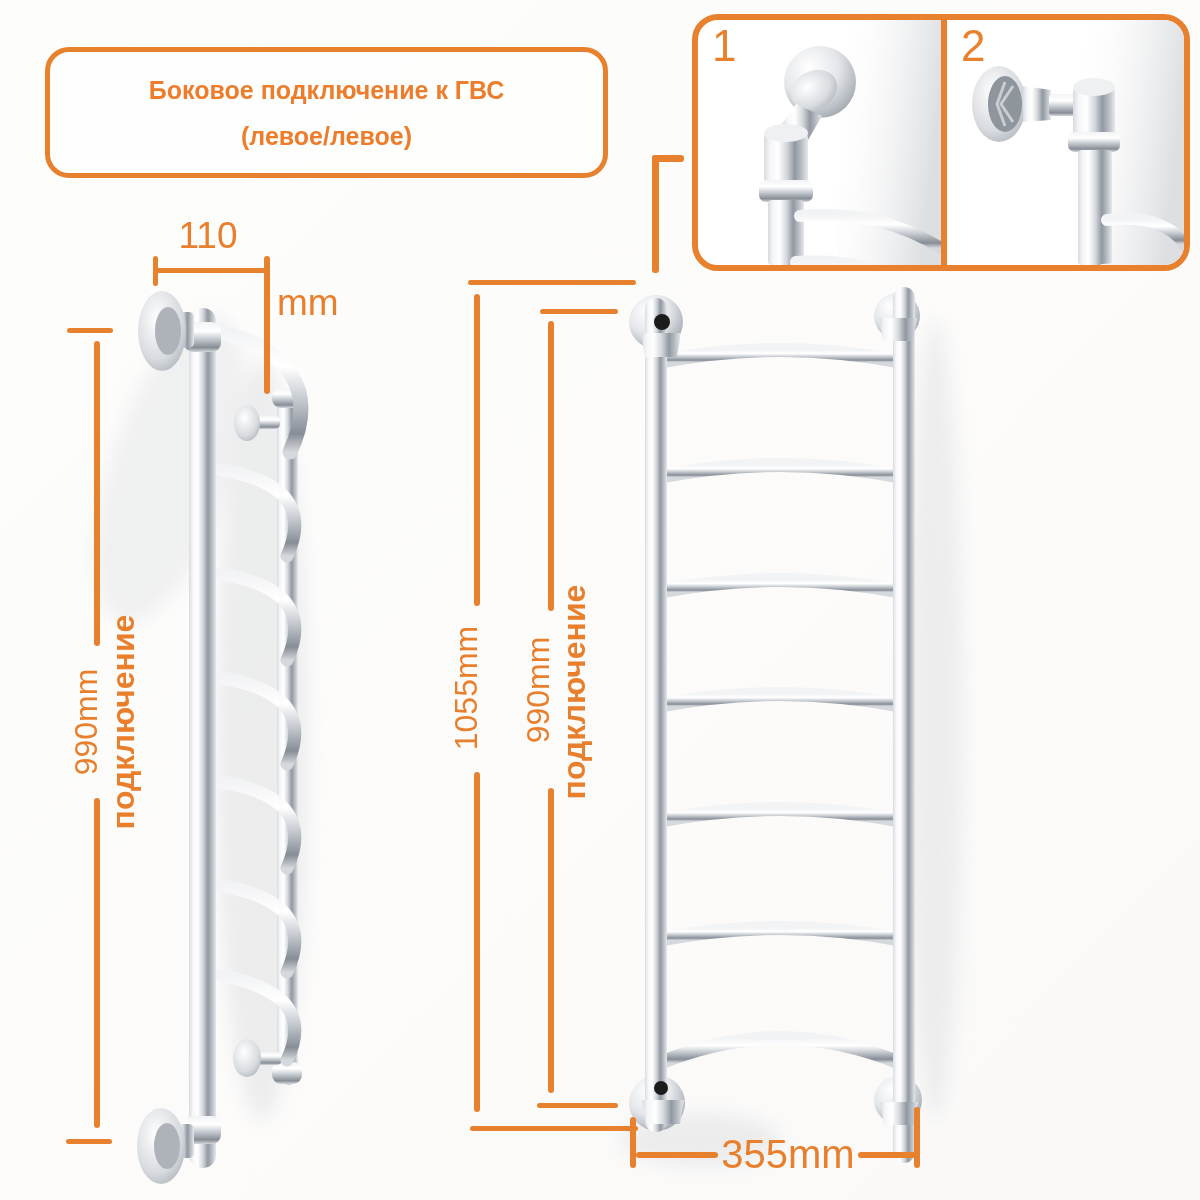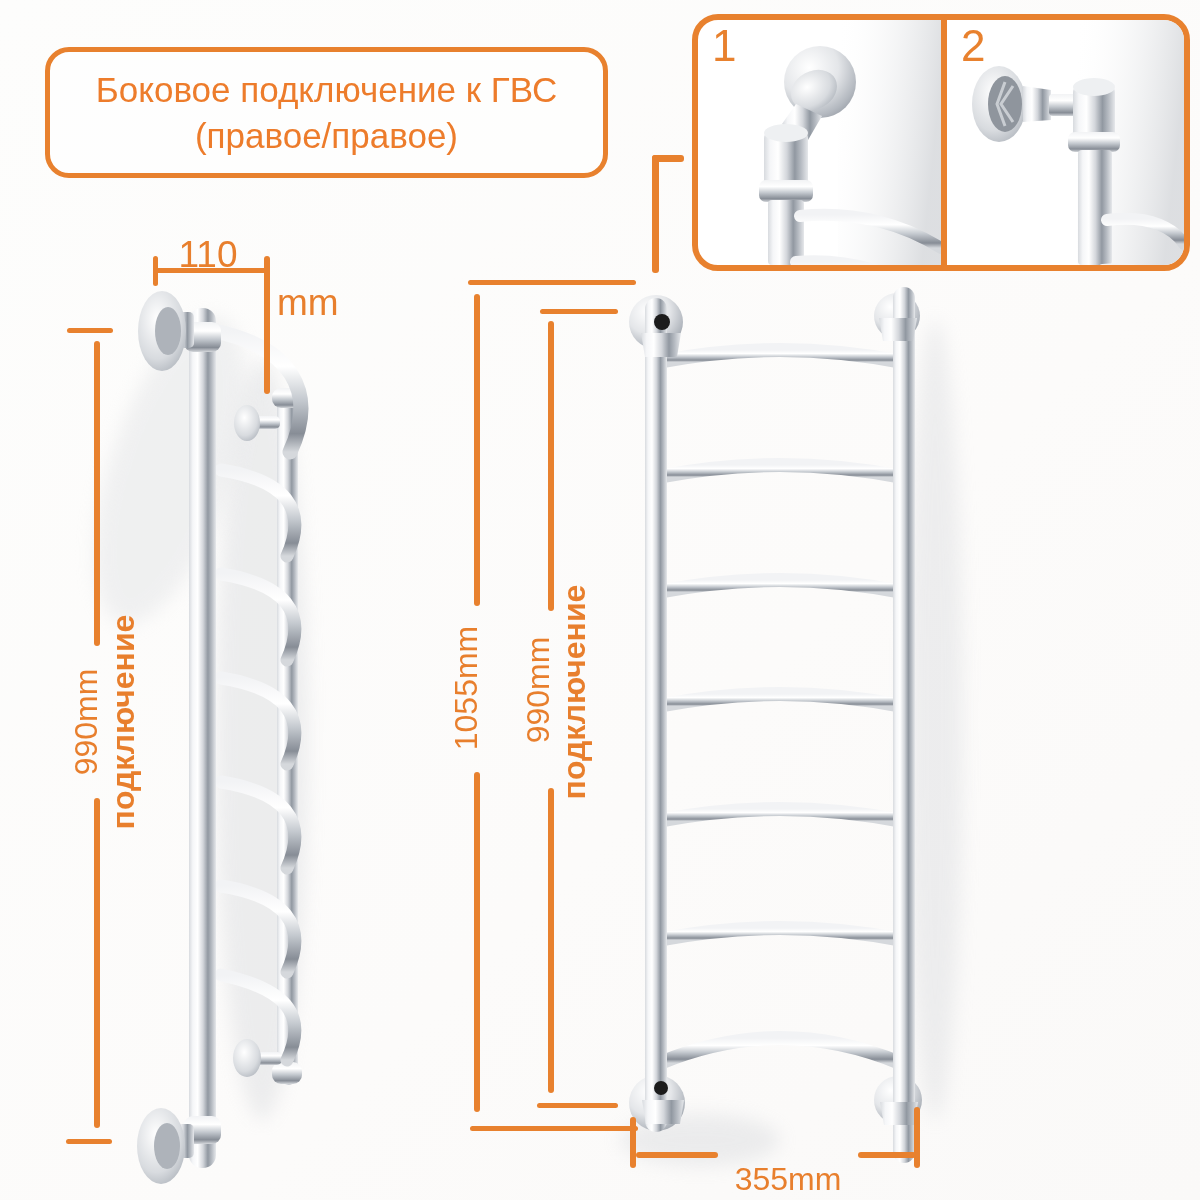--- a/index.html
+++ b/index.html
@@ -20,21 +20,21 @@
   .hcenter{transform:translateX(-50%);}
   .vtext{transform:translate(-50%,-50%) rotate(-90deg);transform-origin:center;}
   
   #title-box{
     left:45px;top:47px;width:553px;height:121px;
     border:5px solid var(--accent);border-radius:24px;
     background:rgba(255,255,255,.6);
     display:flex;flex-direction:column;justify-content:center;align-items:center;
     text-align:center;
   }
-  #title-box .t-line{color:var(--title-orange);font-weight:normal;font-size:35px;line-height:46px;}
+  #title-box .t-line{color:var(--title-orange);font-weight:bold;font-size:25px;line-height:46px;}
   
   #detail-panel{
     left:692px;top:14px;width:486px;height:245px;
     border:6px solid var(--accent);border-radius:26px;
     background:#fff;overflow:hidden;display:flex;
   }
   .photo-half{position:relative;height:100%;}
   #photo-1{width:243px;}
   #photo-2{width:237px;}
   #photo-divider{width:6px;height:100%;background:var(--accent);flex:0 0 auto;}
@@ -154,21 +154,21 @@
       <polygon points="879,318 917,318 913,341 883,341" fill="url(#pgrad)"></polygon>
       <polygon points="880,1102 918,1102 914,1125 884,1125" fill="url(#pgrad)"></polygon>
 
       <circle cx="662" cy="322" r="8" fill="#1C1C1C"></circle>
       <circle cx="661" cy="1088" r="7" fill="#1C1C1C"></circle>
     </g>
   </svg>
 
   <div id="title-box" class="abs">
     <div class="t-line">Боковое подключение к ГВС</div>
-    <div class="t-line">(правое/правое)</div>
+    <div class="t-line">(левое/левое)</div>
   </div>
 
   <div id="detail-panel" class="abs">
     <div id="photo-1" class="photo-half">
       <svg width="243" height="245" viewBox="0 0 243 245">
         <rect x="140" y="0" width="103" height="245" fill="url(#sh1)"></rect>
         <defs>
           <linearGradient id="sh1" x1="0" y1="0" x2="1" y2="0.25">
             <stop offset="0" stop-color="#ffffff" stop-opacity="0"></stop>
             <stop offset="1" stop-color="#d9dbde" stop-opacity="0.9"></stop>
@@ -220,21 +220,21 @@
           <path d="M 156 250 C 198 246 224 260 237 282"></path>
         </g>
       </svg>
       <div class="photo-label">2</div>
     </div>
   </div>
 
   <div class="dim-line" style="left:652px;top:155px;width:32px;height:7px;"></div>
   <div class="dim-line" style="left:652px;top:155px;width:7px;height:118px;"></div>
 
-  <div class="dim-text hcenter" style="left:208px;top:236px;font-size:37px;">110</div>
+  <div class="dim-text hcenter" style="left:208px;top:217px;font-size:37px;">110</div>
   <div class="dim-line" style="left:155px;top:268px;width:112px;height:5px;"></div>
   <div class="dim-line" style="left:153px;top:256px;width:5px;height:30px;"></div>
   <div class="dim-line" style="left:264px;top:256px;width:6px;height:138px;"></div>
   <div class="dim-text" style="left:277px;top:252px;font-size:37px;margin-top:32px;">mm</div>
 
   <div class="dim-line" style="left:67px;top:328px;width:46px;height:5px;"></div>
   <div class="dim-line" style="left:94px;top:341px;width:6px;height:305px;"></div>
   <div class="dim-line" style="left:94px;top:798px;width:6px;height:330px;"></div>
   <div class="dim-line" style="left:66px;top:1139px;width:46px;height:5px;"></div>
   <div class="dim-text vtext" style="left:86px;top:722px;font-size:32px;">990mm</div>
@@ -250,15 +250,15 @@
   <div class="dim-line" style="left:548px;top:321px;width:6px;height:290px;"></div>
   <div class="dim-line" style="left:548px;top:788px;width:6px;height:305px;"></div>
   <div class="dim-line" style="left:537px;top:1103px;width:81px;height:5px;"></div>
   <div class="dim-text vtext" style="left:538px;top:690px;font-size:32px;">990mm</div>
   <div class="dim-text vtext" style="left:574px;top:692px;font-size:32px;font-weight:bold;">подключение</div>
 
   <div class="dim-line" style="left:630px;top:1117px;width:6px;height:51px;"></div>
   <div class="dim-line" style="left:914px;top:1107px;width:6px;height:61px;"></div>
   <div class="dim-line" style="left:636px;top:1152px;width:82px;height:6px;"></div>
   <div class="dim-line" style="left:858px;top:1152px;width:58px;height:6px;"></div>
-  <div class="dim-text hcenter" style="left:788px;top:1134px;font-size:32px;margin-top:29px;">355mm</div>
+  <div class="dim-text hcenter" style="left:788px;top:1134px;font-size:40px;">355mm</div>
 
 </div>
 
 </body></html>

